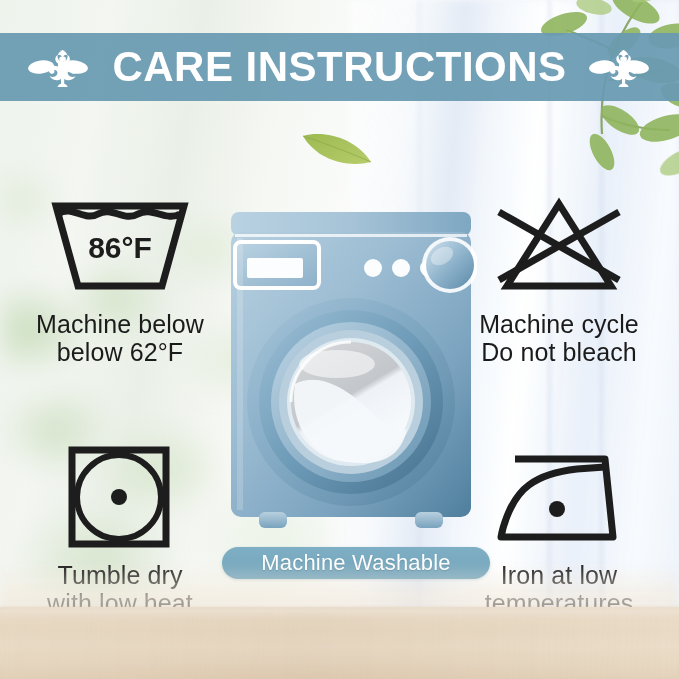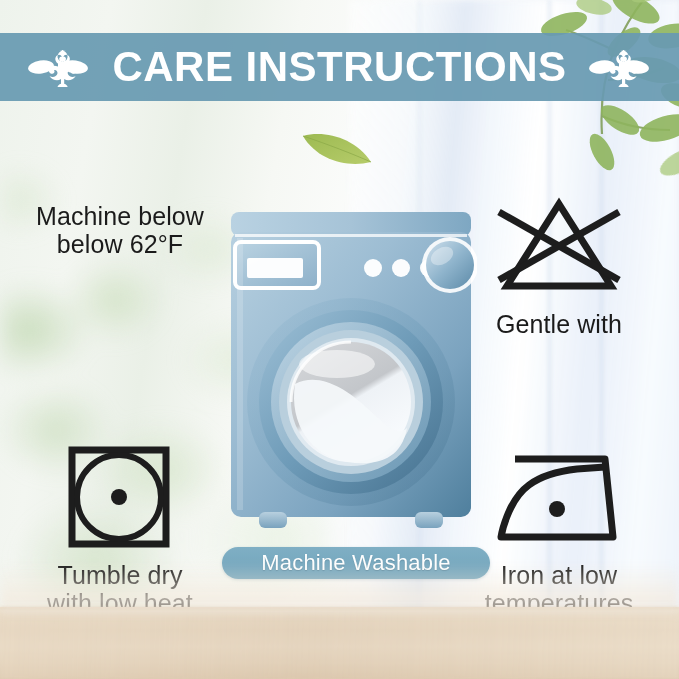--- a/index.html
+++ b/index.html
@@ -289,38 +289,46 @@
           <stop offset="55" stop-color="#b6cc6a"></stop>
           <stop offset="1" stop-color="#e6efd2"></stop>
         </linearGradient>
       </defs>
       <path d="M6 14 C28 8 58 16 74 40 C50 46 20 38 6 14 Z" fill="url(#lf)"></path>
       <path d="M6 14 C30 22 56 32 74 40" stroke="#8aa847" stroke-width="1" fill="none" opacity=".7"></path>
     </svg>
   </div>
 
   <div class="care-item" id="item-wash">
+    <div class="glyph">
+      <svg width="148" height="104" viewBox="0 0 148 104">
+        <path d="M10 12 L138 12 L116 92 L32 92 Z" fill="none" stroke="#1d1d1d" stroke-width="7" stroke-linejoin="miter"></path>
+        <path d="M12 20 C26 10 38 28 52 20 C66 12 78 28 92 20 C106 12 120 28 134 20" fill="none" stroke="#1d1d1d" stroke-width="7" stroke-linecap="butt"></path>
+        <text x="74" y="64" text-anchor="middle" font-family="Liberation Sans, sans-serif" font-size="30" font-weight="bold" fill="#1d1d1d">86°F</text>
+      </svg>
+    </div>
     <div class="caption">
       <span>Machine below</span>
       <span>below 62°F</span>
     </div>
   </div>
 
   <div class="care-item" id="item-bleach">
     <div class="glyph">
       <svg width="148" height="104" viewBox="0 0 148 104">
         <g stroke="#1d1d1d" stroke-width="7" fill="none" stroke-linecap="butt">
           <path d="M74 10 L126 92 L22 92 Z"></path>
           <path d="M14 18 L134 86"></path>
           <path d="M134 18 L14 86"></path>
         </g>
       </svg>
     </div>
     <div class="caption">
-      <span>Gentle with</span>
+      <span>Machine cycle</span>
+      <span>Do not bleach</span>
     </div>
   </div>
 
   <div class="care-item" id="item-dry">
     <div class="glyph">
       <svg width="148" height="104" viewBox="0 0 148 104">
         <rect x="26" y="5" width="94" height="94" fill="none" stroke="#1d1d1d" stroke-width="7"></rect>
         <circle cx="73" cy="52" r="42" fill="none" stroke="#1d1d1d" stroke-width="6"></circle>
         <circle cx="73" cy="52" r="8" fill="#1d1d1d"></circle>
       </svg>

